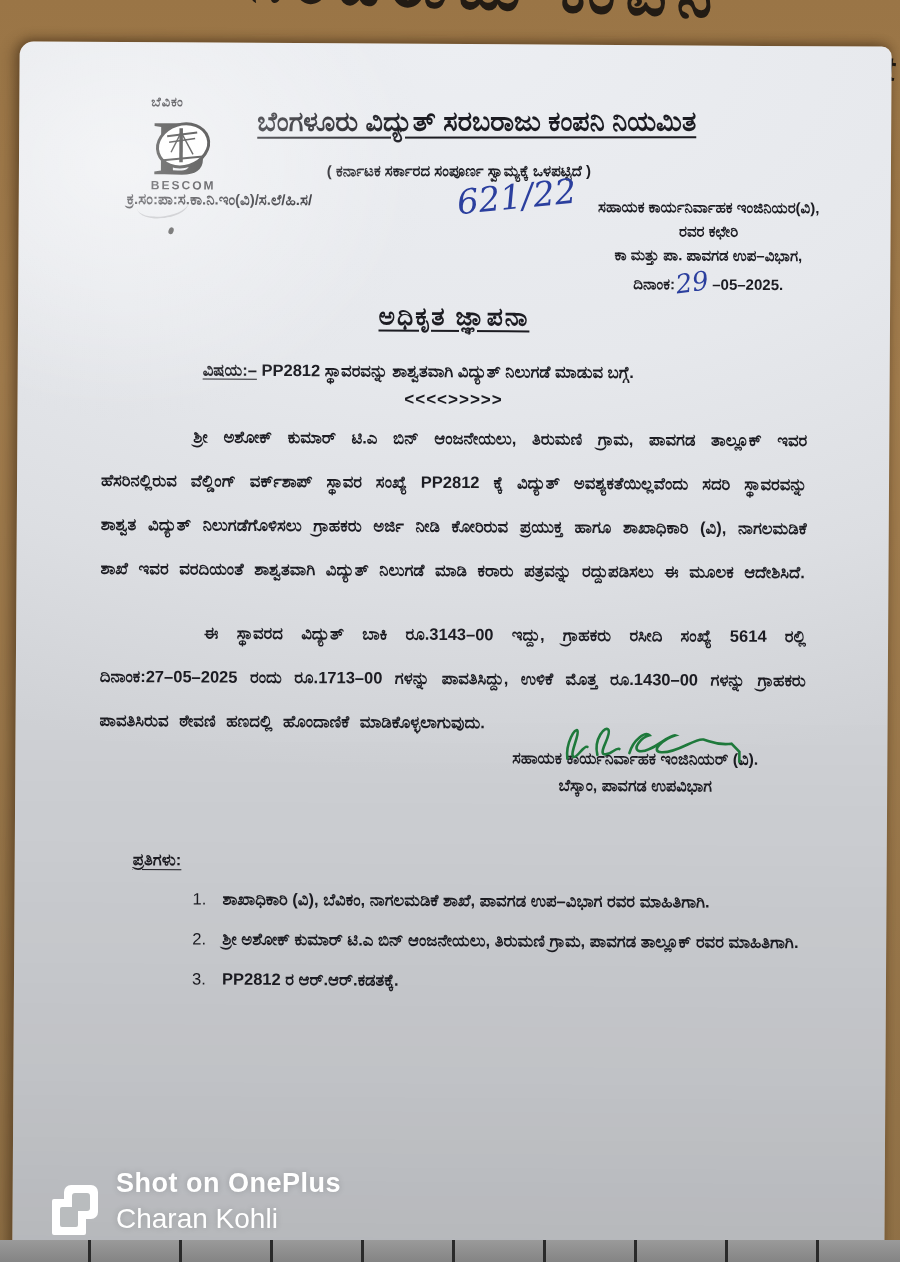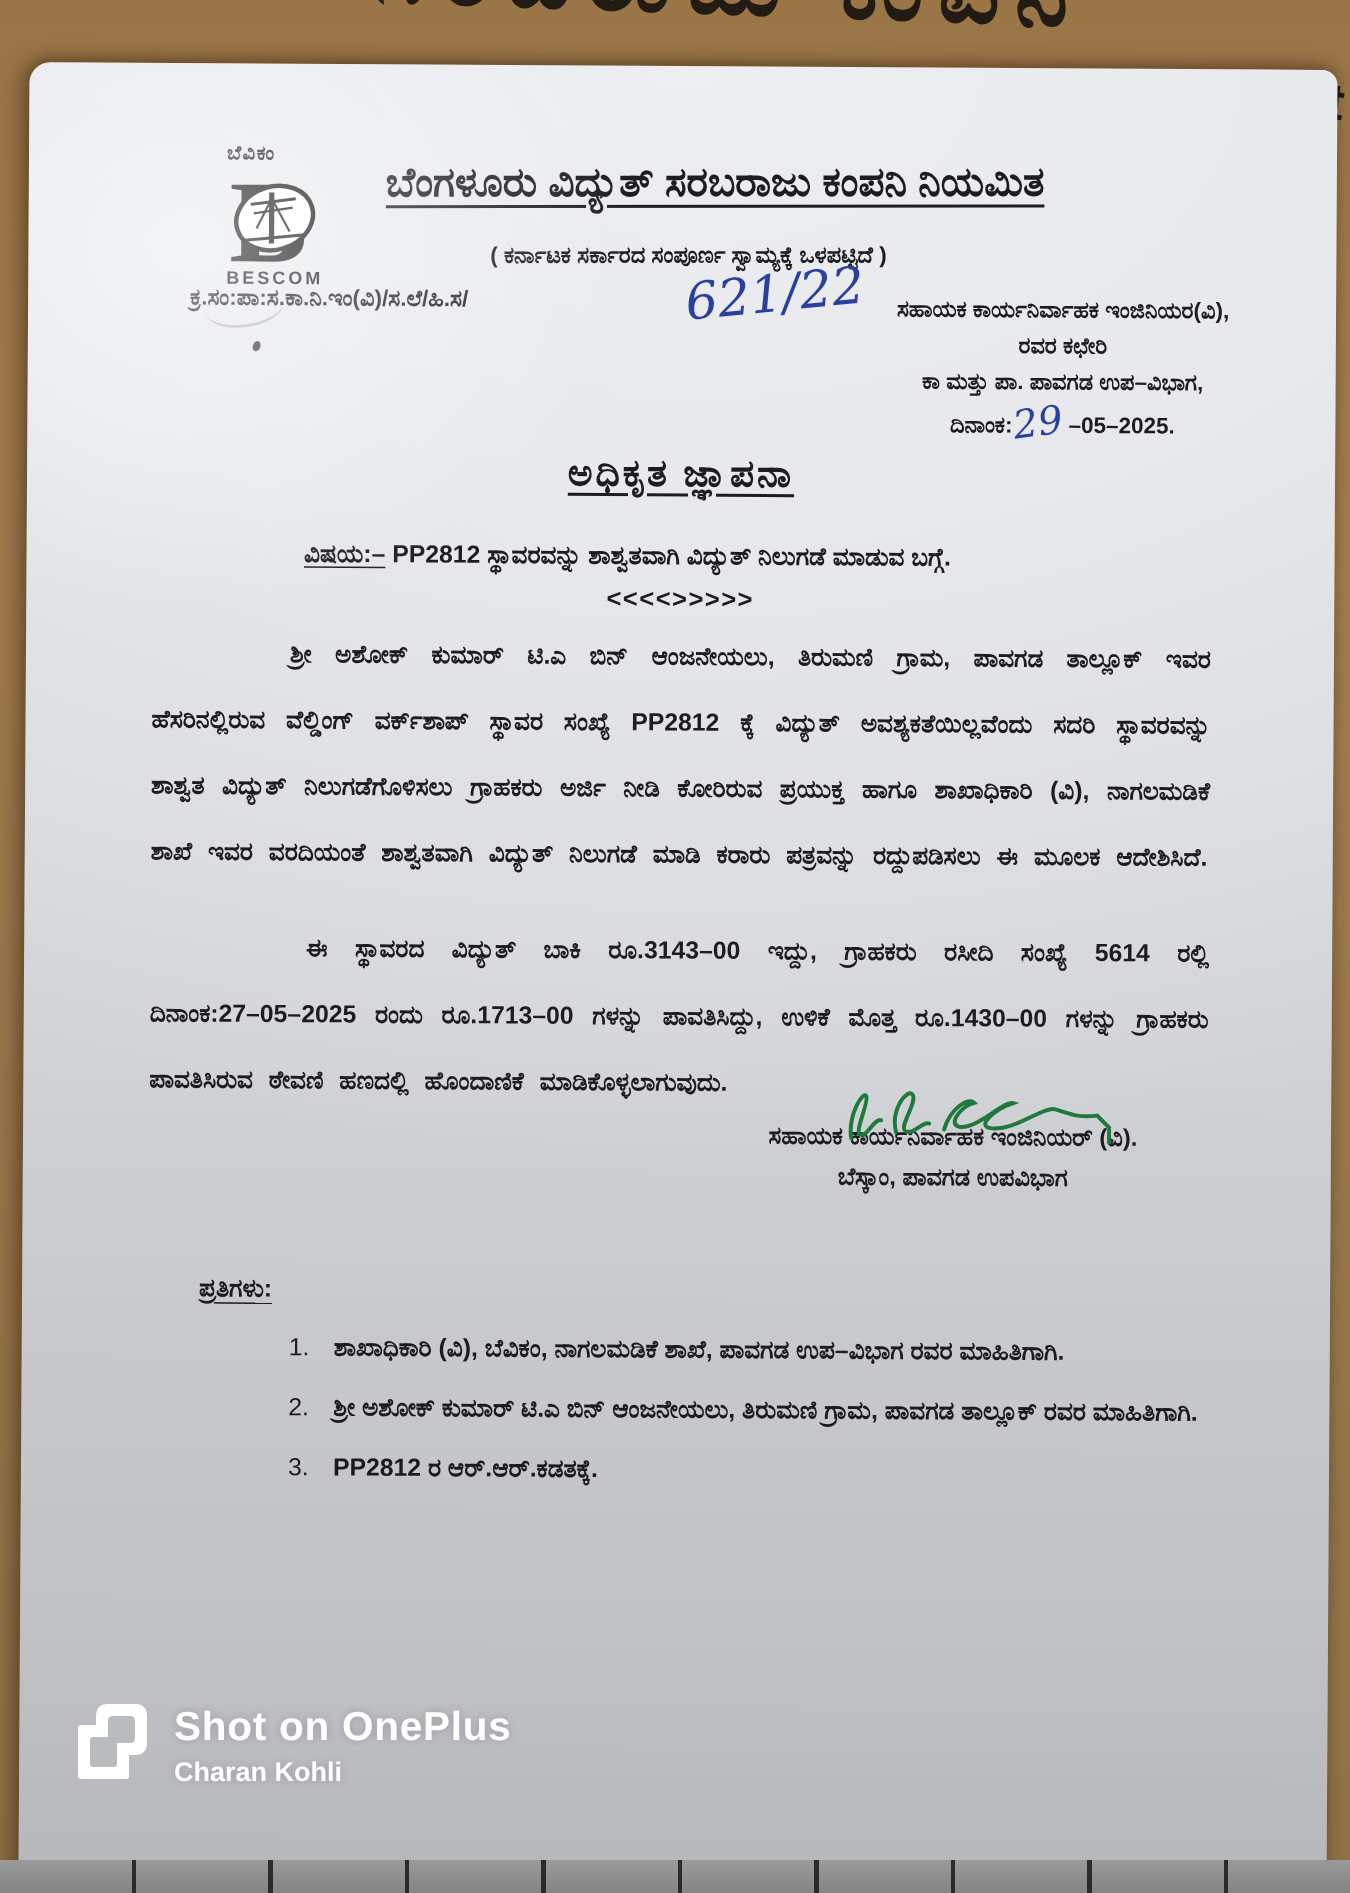--- a/index.html
+++ b/index.html
@@ -88,33 +88,33 @@
     font-size: 16px; font-weight: bold; line-height: 27px; }
   .sign-scribble { position: absolute; left: 118px; top: -24px; }
 
   .copies { position: absolute; left: 118px; top: 808px; font-size: 16.5px; font-weight: bold; }
   .copies-label { text-decoration: underline; text-underline-offset: 4px; display: inline-block; margin-bottom: 14px; }
   .copies ol { list-style: none; margin-left: 60px; }
   .copies li { margin-bottom: 10px; max-width: 640px; line-height: 30px; }
   .copies .num { display: inline-block; width: 30px; font-weight: normal; }
 
   
-  .watermark { position: absolute; left: 52px; top: 1136px; display: flex; align-items: flex-start; gap: 18px;
+  .watermark { position: absolute; left: 52px; top: 1168px; display: flex; align-items: flex-end; gap: 18px;
     color: #ffffff; }
   .wm-icon { position: relative; width: 46px; height: 50px; }
   .wm-icon .sq1 { position: absolute; left: 12px; top: 0; width: 34px; height: 34px;
     background: #fff; border-radius: 7px; }
   .wm-icon .sq2 { position: absolute; left: 0; top: 14px; width: 34px; height: 36px;
     background: #fff; border-radius: 2px; }
   .wm-icon .sq1-hole { position: absolute; left: 20px; top: 8px; width: 18px; height: 18px;
     background: #b9bcbe; border-radius: 3px; }
   .wm-icon .sq2-hole { position: absolute; left: 8px; top: 22px; width: 18px; height: 20px;
     background: #b9bcbe; border-radius: 2px; }
   .wm-text .wm-line1 { font-size: 27px; font-weight: bold; letter-spacing: .5px; text-shadow: 0 0 6px rgba(0,0,0,.18); }
-  .wm-text .wm-line2 { font-size: 18px; font-weight: bold; margin-top: 4px; text-shadow: 0 0 6px rgba(0,0,0,.18); }
+  .wm-text .wm-line2 { font-size: 28px; font-weight: normal; margin-top: 4px; text-shadow: 0 0 6px rgba(0,0,0,.18); }
 
   
   .bottom-strip {
     position: absolute; left: 0; bottom: 0; width: 100%; height: 22px;
     background:
       repeating-linear-gradient(90deg, transparent 0 88px, #2a2a2a 88px 91px),
       linear-gradient(180deg, #9a9a9a, #848484);
   }
 </style>
 </head>

